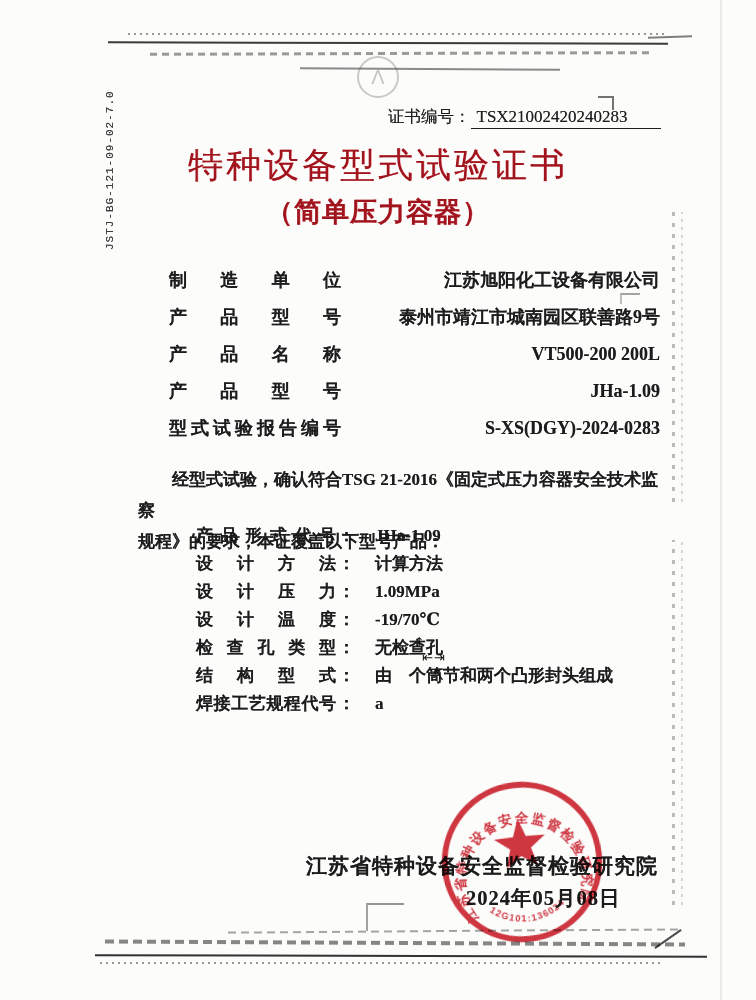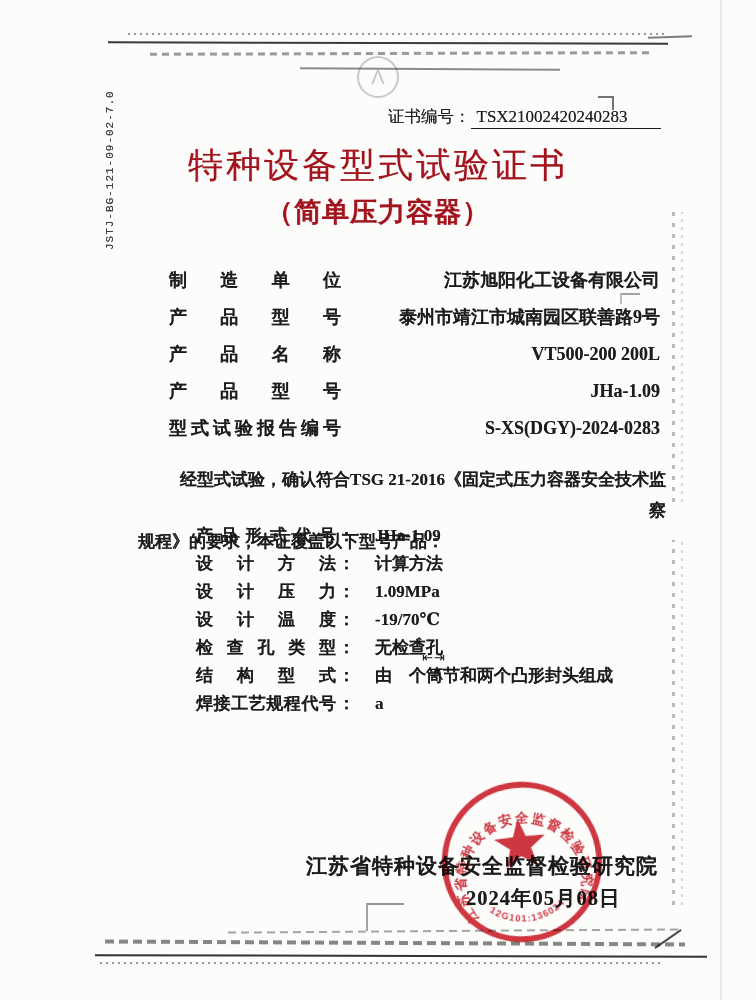--- a/index.html
+++ b/index.html
@@ -55,21 +55,21 @@
   .subtitle{
     position:absolute; left:0; top:194px; width:756px; text-align:center;
     font-size:27px; font-weight:700; letter-spacing:1px; color:#a0141e;
     text-shadow:.5px .3px 0 rgba(210,30,40,.5);
   }
   .info-block{position:absolute; left:140px; top:268px; width:520px;}
   .info-row{display:flex; align-items:baseline; height:37px; font-size:18px;}
   .info-label{display:inline-block; width:175px; font-weight:700; text-align:justify; text-align-last:justify; letter-spacing:0;margin-left:29px;}
   .info-value{display:inline-block; width:340px; margin-left:-15px; text-align:right; font-weight:700;}
   .statement{position:absolute; left:138px; top:464px; width:528px; font-size:17px; line-height:31px; font-weight:700;}
-  .statement .l1{text-indent:34px;text-align:right;}
+  .statement .l1{text-indent:34px;}
   .spec-block{position:absolute; left:196px; top:524px;}
   .spec-row{height:28px; font-size:17px; font-weight:700; white-space:nowrap;}
   .spec-label{display:inline-block; width:140px; text-align:justify; text-align-last:justify; vertical-align:baseline;font-family:Liberation Mono, monospace;}
   .spec-colon{display:inline-block; margin-left:2px;}
   .spec-value{display:inline-block; margin-left:20px;}
   .issuer{position:absolute; left:306px; top:852px; font-size:21px; font-weight:700; letter-spacing:1px; white-space:nowrap;}
   .issue-date{position:absolute; left:466px; top:884px; font-size:20.5px; font-weight:700; letter-spacing:1px; white-space:nowrap;}
   
   .cursor-art{position:absolute; color:#111; font-family:"DejaVu Sans",sans-serif; line-height:1;}
   .ca-up{left:414px; top:636px; font-size:12px;}

